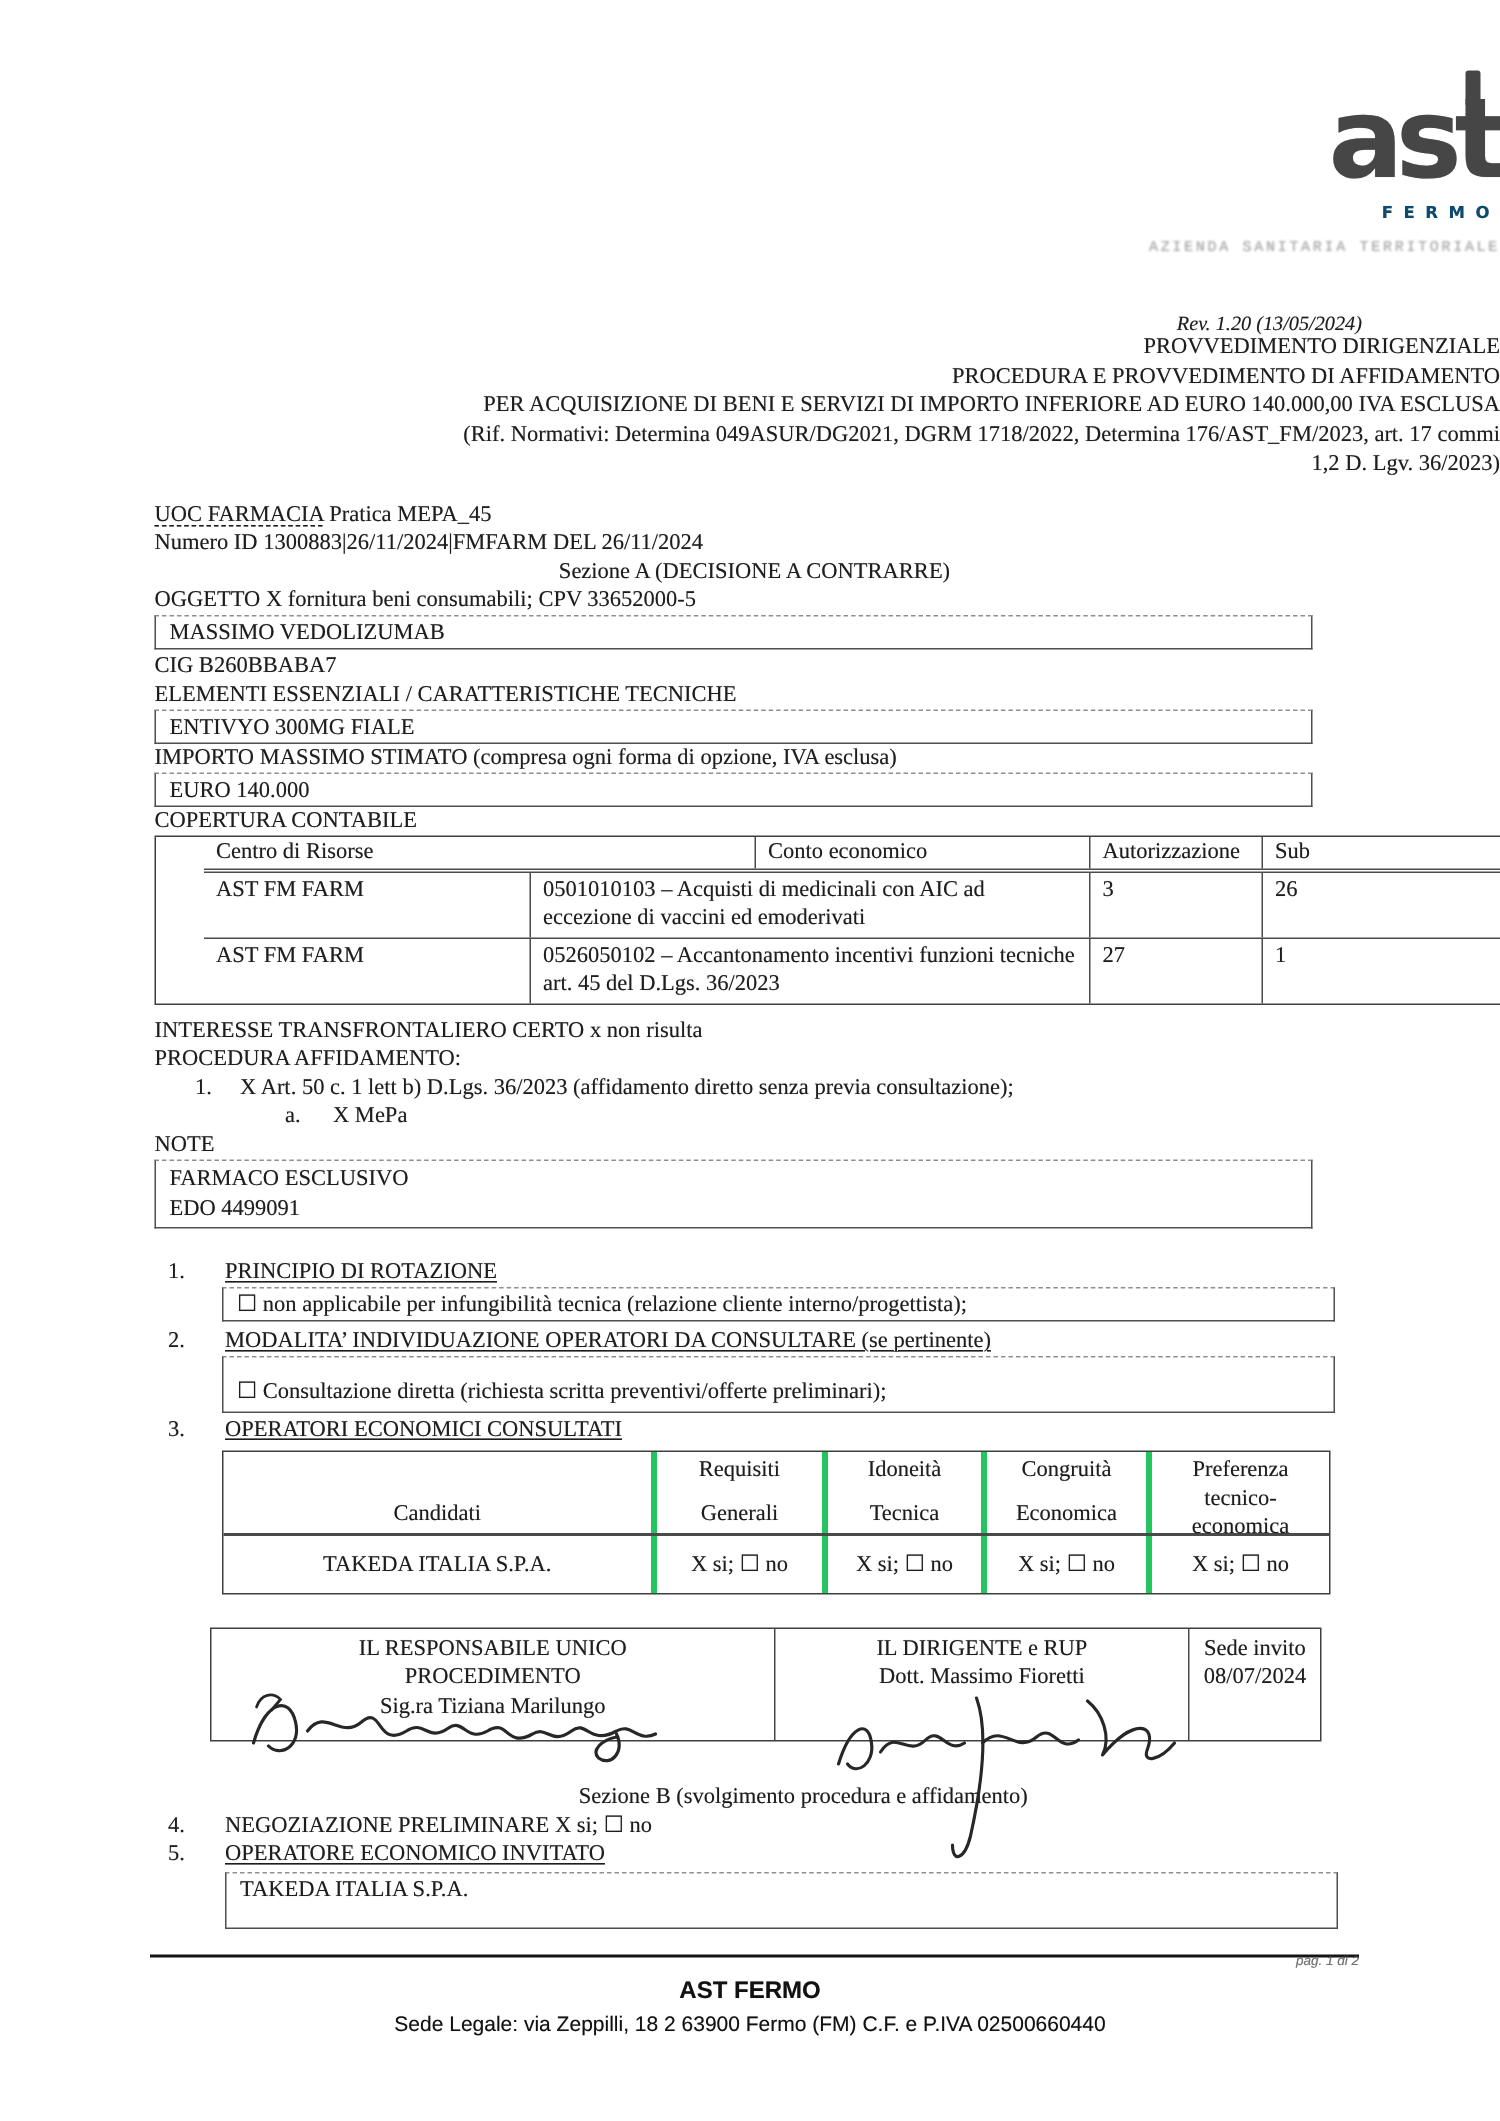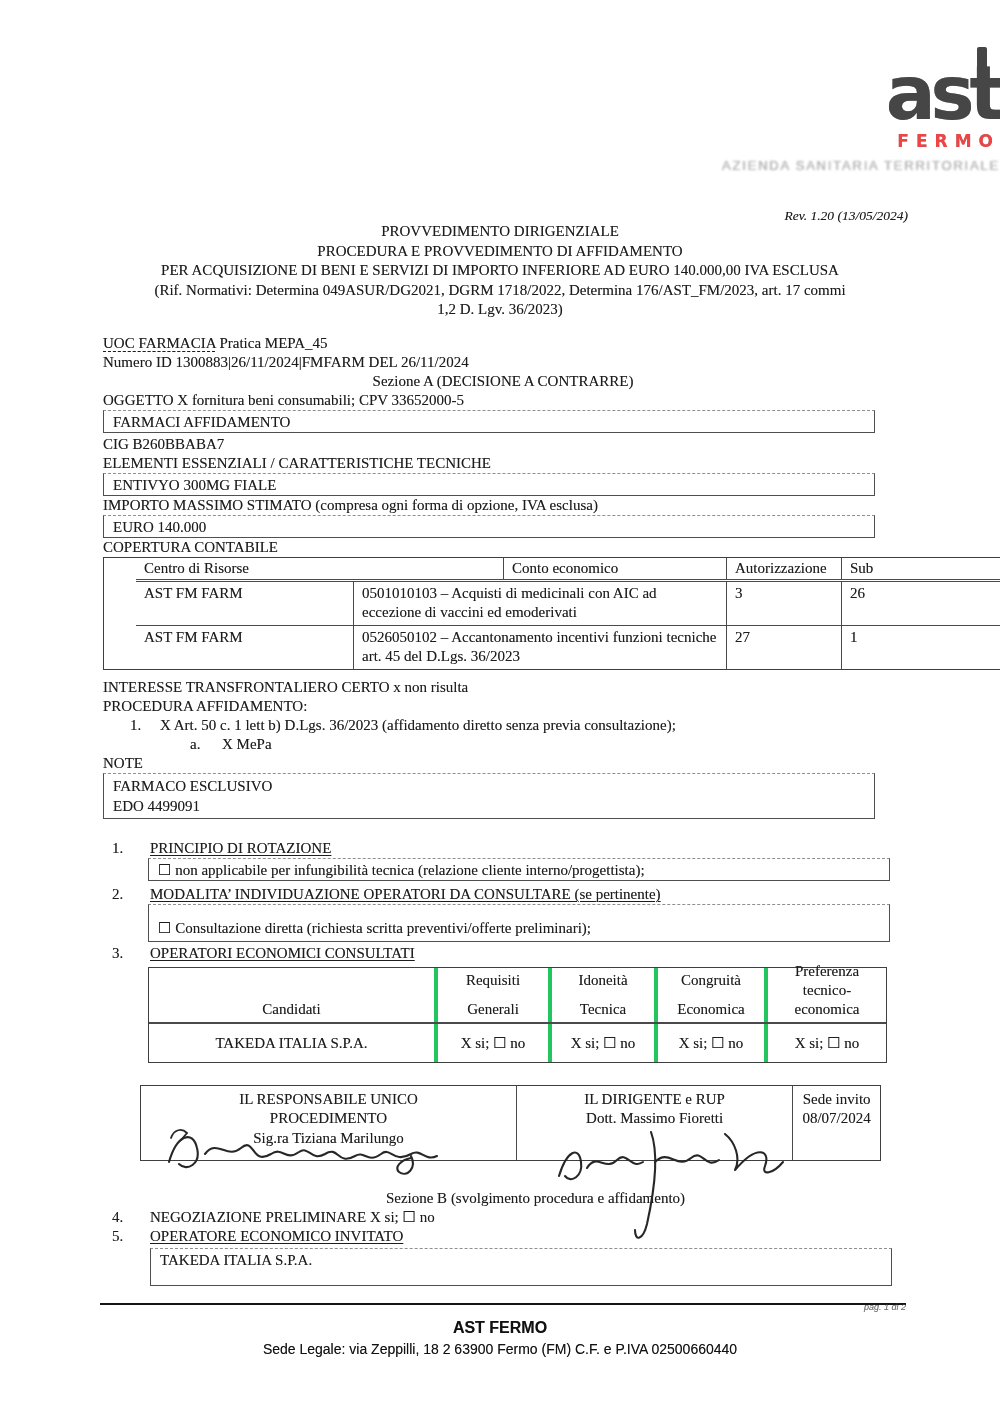--- a/index.html
+++ b/index.html
@@ -13,32 +13,32 @@
 
   
   .letterhead{position:absolute;top:58px;left:0;width:100%;text-align:right;}
   .logo-mark{
     position:relative;display:inline-block;
     font-family:"DejaVu Sans",sans-serif;font-weight:800;font-size:74px;line-height:70px;
     letter-spacing:-5px;color:#3c3c3c;filter:blur(.45px) contrast(1.05);opacity:.93;
   }
   .logo-cross{position:absolute;top:-11px;right:13px;width:10px;height:24px;background:#3c3c3c;border-radius:2px;}
   .logo-sub{
-    font-family:"DejaVu Sans",sans-serif;font-weight:700;font-size:17px;letter-spacing:7px;
-    color:#ef4444;margin-top:4px;filter:blur(.3px);
+    font-family:"DejaVu Sans",sans-serif;font-weight:700;font-size:11px;letter-spacing:7px;
+    color:#0c4a6e;margin-top:4px;filter:blur(.3px);
   }
   .logo-tagline{
-    font-family:Liberation Sans, sans-serif;font-size:13px;letter-spacing:1.8px;color:#9a9a9a;
+    font-family:Liberation Mono, monospace;font-size:10px;letter-spacing:1.8px;color:#9a9a9a;
     margin-top:5px;filter:blur(.8px);opacity:.8;
   }
 
   .rev{position:absolute;top:206px;right:92px;font-style:italic;font-size:13.5px;}
 
   
-  .title-block{position:absolute;top:222px;left:0;width:1000px;text-align:center;}
+  .title-block{position:absolute;top:222px;left:0;width:1000px;text-align:right;}
   .title-block div{line-height:19.5px;}
 
   
   .main{position:absolute;top:334px;left:103px;width:800px;}
   .line{line-height:19px;}
   .centered{text-align:center;}
   .u-dash{text-decoration:underline dashed;text-underline-offset:3px;text-decoration-thickness:1px;}
   .u{text-decoration:underline;text-underline-offset:2px;text-decoration-thickness:1px;}
 
   .vbox{
@@ -68,21 +68,21 @@
   }
   .item-box.tall{height:38px;display:flex;align-items:flex-end;padding-bottom:3px;}
 
   
   .otable{box-sizing:border-box;margin-left:45px;width:739px;border:1px solid #3f3f3f;margin-top:4px;}
   .orow{display:flex;}
   .orow.header{height:54px;border-bottom:2px solid #4a4a4a;}
   .ocell{box-sizing:border-box;text-align:center;display:flex;flex-direction:column;justify-content:space-between;padding:3px 4px;}
   .ocell + .ocell{border-left:4px solid #22c55e;}
   .o-c1{width:285px;justify-content:flex-end;}
-  .o-c2{width:114px;} .o-c3{width:106px;} .o-c4{width:110px;} .o-c5{width:122px;justify-content:flex-end;}
+  .o-c2{width:114px;} .o-c3{width:106px;} .o-c4{width:110px;} .o-c5{width:122px;}
   .orow.data{height:38px;}
   .orow.data .ocell{justify-content:center;}
 
   
   .ftable{box-sizing:border-box;margin-left:37px;width:741px;border:1px solid #3f3f3f;margin-top:22px;display:flex;height:76px;}
   .fcell{box-sizing:border-box;text-align:center;padding:4px 6px;position:relative;}
   .fcell + .fcell{border-left:1px solid #4a4a4a;}
   .f-c1{width:376px;} .f-c2{width:277px;} .f-c3{width:88px;}
   .sig{position:absolute;pointer-events:none;}
   .sig path{fill:none;stroke:#272727;stroke-width:2.1;stroke-linecap:round;stroke-linejoin:round;}
@@ -134,21 +134,21 @@
     <div>(Rif. Normativi: Determina 049ASUR/DG2021, DGRM 1718/2022, Determina 176/AST_FM/2023, art. 17 commi</div>
     <div>1,2 D. Lgv. 36/2023)</div>
   </div>
 
   <div class="main">
 
     <div class="line"><span class="u-dash">UOC FARMACIA</span><span> Pratica MEPA_45</span></div>
     <div class="line">Numero ID  1300883|26/11/2024|FMFARM DEL 26/11/2024</div>
     <div class="line centered">Sezione A (DECISIONE A CONTRARRE)</div>
     <div class="line">OGGETTO X fornitura beni consumabili; CPV 33652000-5</div>
-    <div class="vbox">FARMACI AFFIDAMENTO</div>
+    <div class="vbox">MASSIMO VEDOLIZUMAB</div>
     <div class="line mt2">CIG B260BBABA7</div>
     <div class="line">ELEMENTI ESSENZIALI / CARATTERISTICHE TECNICHE</div>
     <div class="vbox">ENTIVYO 300MG FIALE</div>
     <div class="line">IMPORTO MASSIMO STIMATO (compresa ogni forma di opzione, IVA esclusa)</div>
     <div class="vbox">EURO 140.000</div>
     <div class="line">COPERTURA CONTABILE</div>
 
     <div class="ctable">
       <div class="crow header">
         <div class="ccell h-c1">Centro di Risorse</div>

